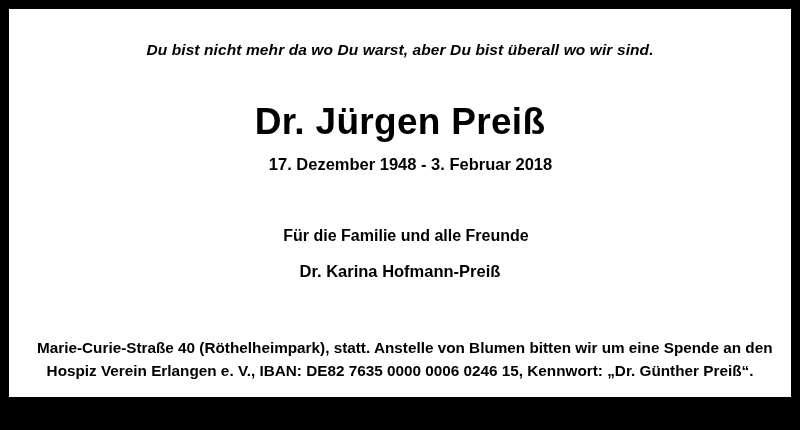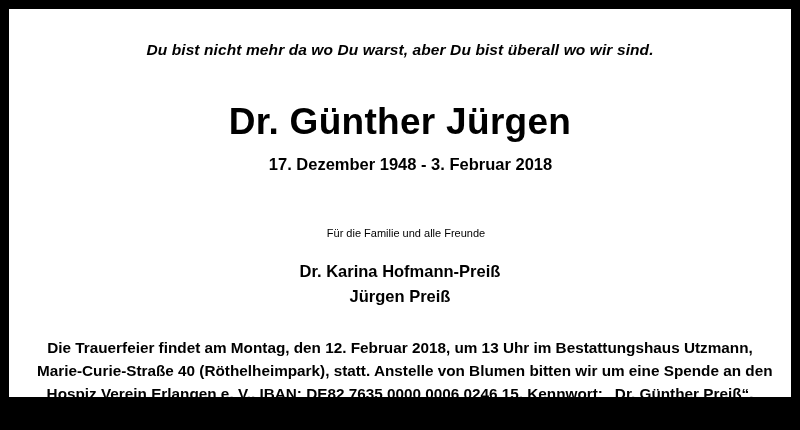--- a/index.html
+++ b/index.html
@@ -55,22 +55,22 @@
     right: 0;
     font-size: 16.5px;
     font-weight: 600;
     padding-left: 21px;
   }
   .dedication {
     position: absolute;
     top: 218px;
     left: 12px;
     right: 0;
-    font-size: 11px;
-    font-weight: 400;
+    font-size: 16px;
+    font-weight: 700;
   }
   .survivors {
     position: absolute;
     top: 250px;
     left: 0;
     right: 0;
   }
   .survivor {
     font-size: 16.5px;
     font-weight: bold;
@@ -90,31 +90,29 @@
   }
 </style>
 </head>
 <body>
 
 <div class="obituary-frame">
   <div class="inner">
 
     <div class="epitaph">Du bist nicht mehr da wo Du warst, aber Du bist überall wo wir sind.</div>
 
-    <div class="deceased-name">Dr. Günther Jürgen</div>
+    <div class="deceased-name">Dr. Jürgen Preiß</div>
 
     <div class="life-dates">17. Dezember 1948  -  3. Februar 2018</div>
 
     <div class="dedication">Für die Familie und alle Freunde</div>
 
     <div class="survivors">
       <div class="survivor">Dr. Karina Hofmann-Preiß</div>
-      <div class="survivor">Jürgen Preiß</div>
     </div>
 
     <div class="service-info">
-      <div class="service-line">Die Trauerfeier findet am Montag, den 12. Februar 2018, um 13 Uhr im Bestattungshaus Utzmann,</div>
       <div class="service-line">Marie-Curie-Straße 40 (Röthelheimpark), statt. Anstelle von Blumen bitten wir um eine Spende an den</div>
       <div class="service-line">Hospiz Verein Erlangen e. V., IBAN: DE82 7635 0000 0006 0246 15, Kennwort: „Dr. Günther Preiß“.</div>
     </div>
 
   </div>
 </div>
 
 </body></html>

